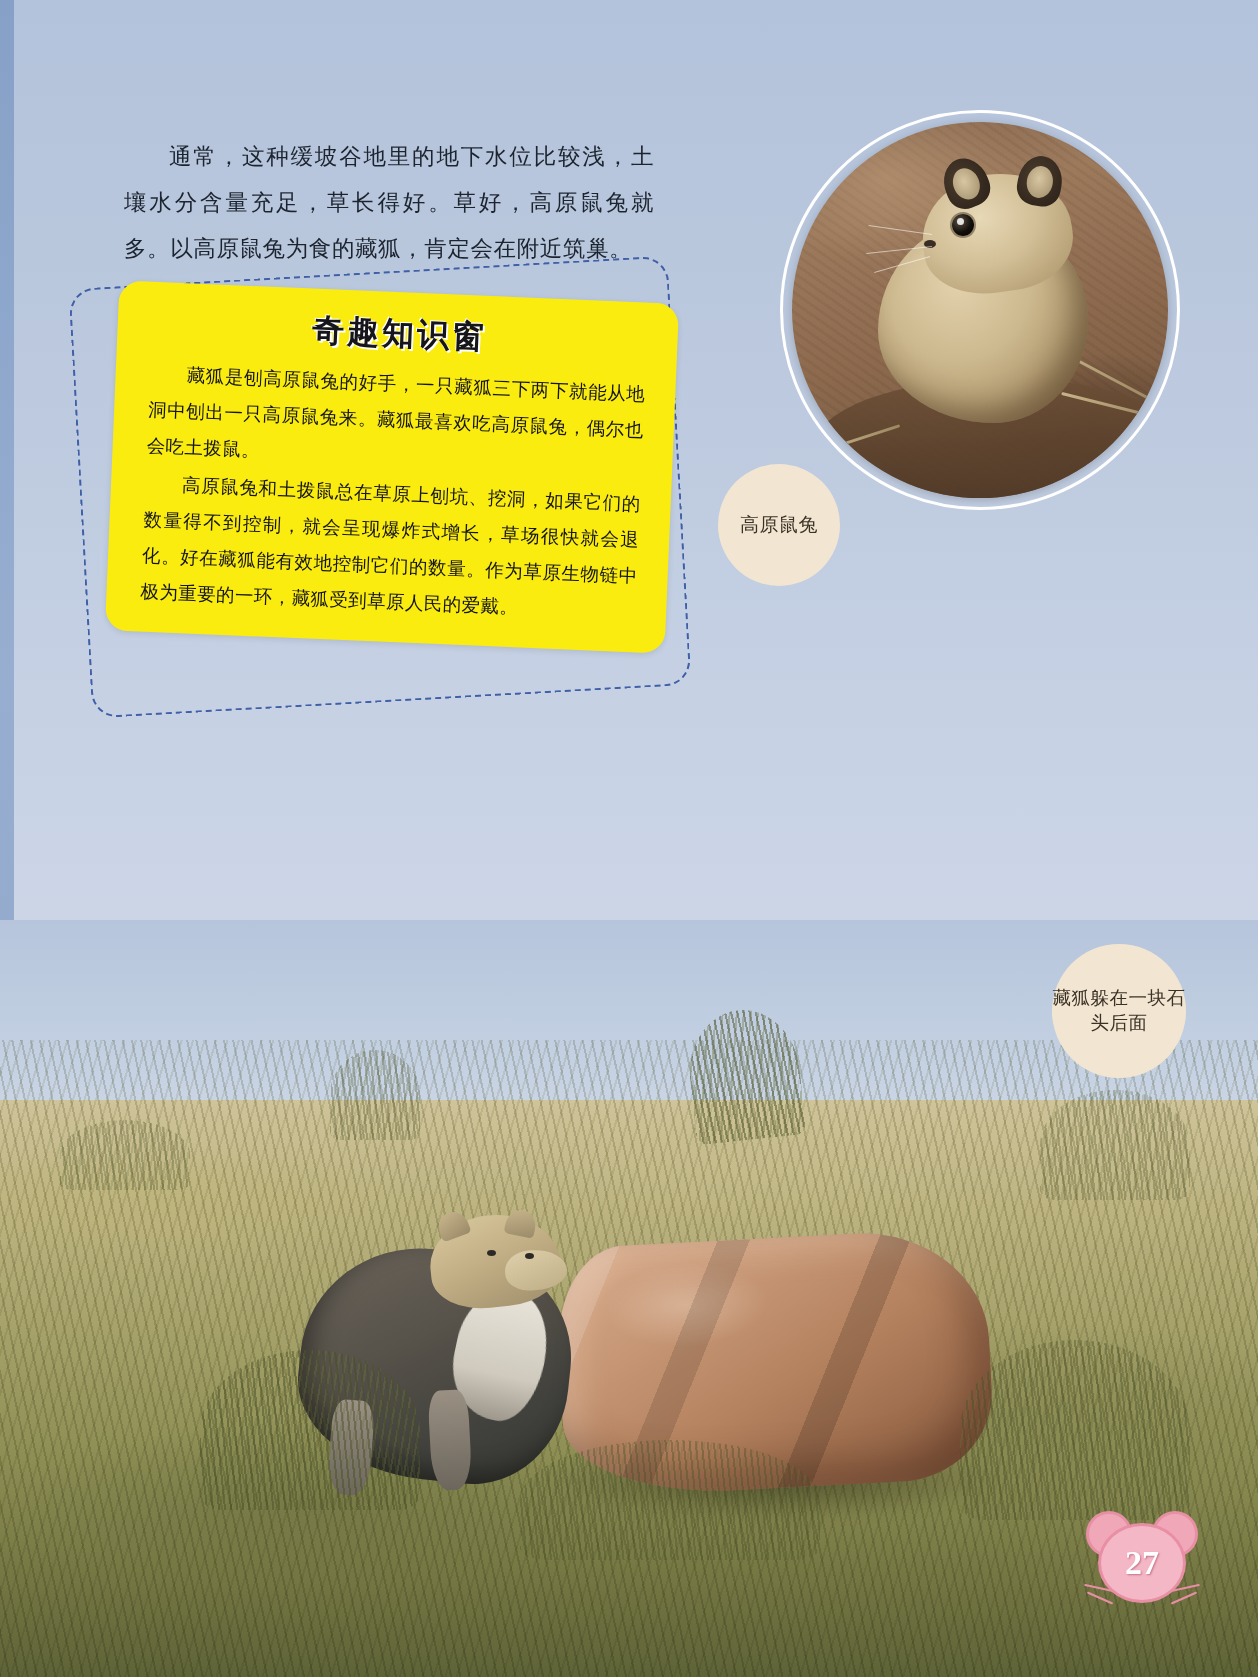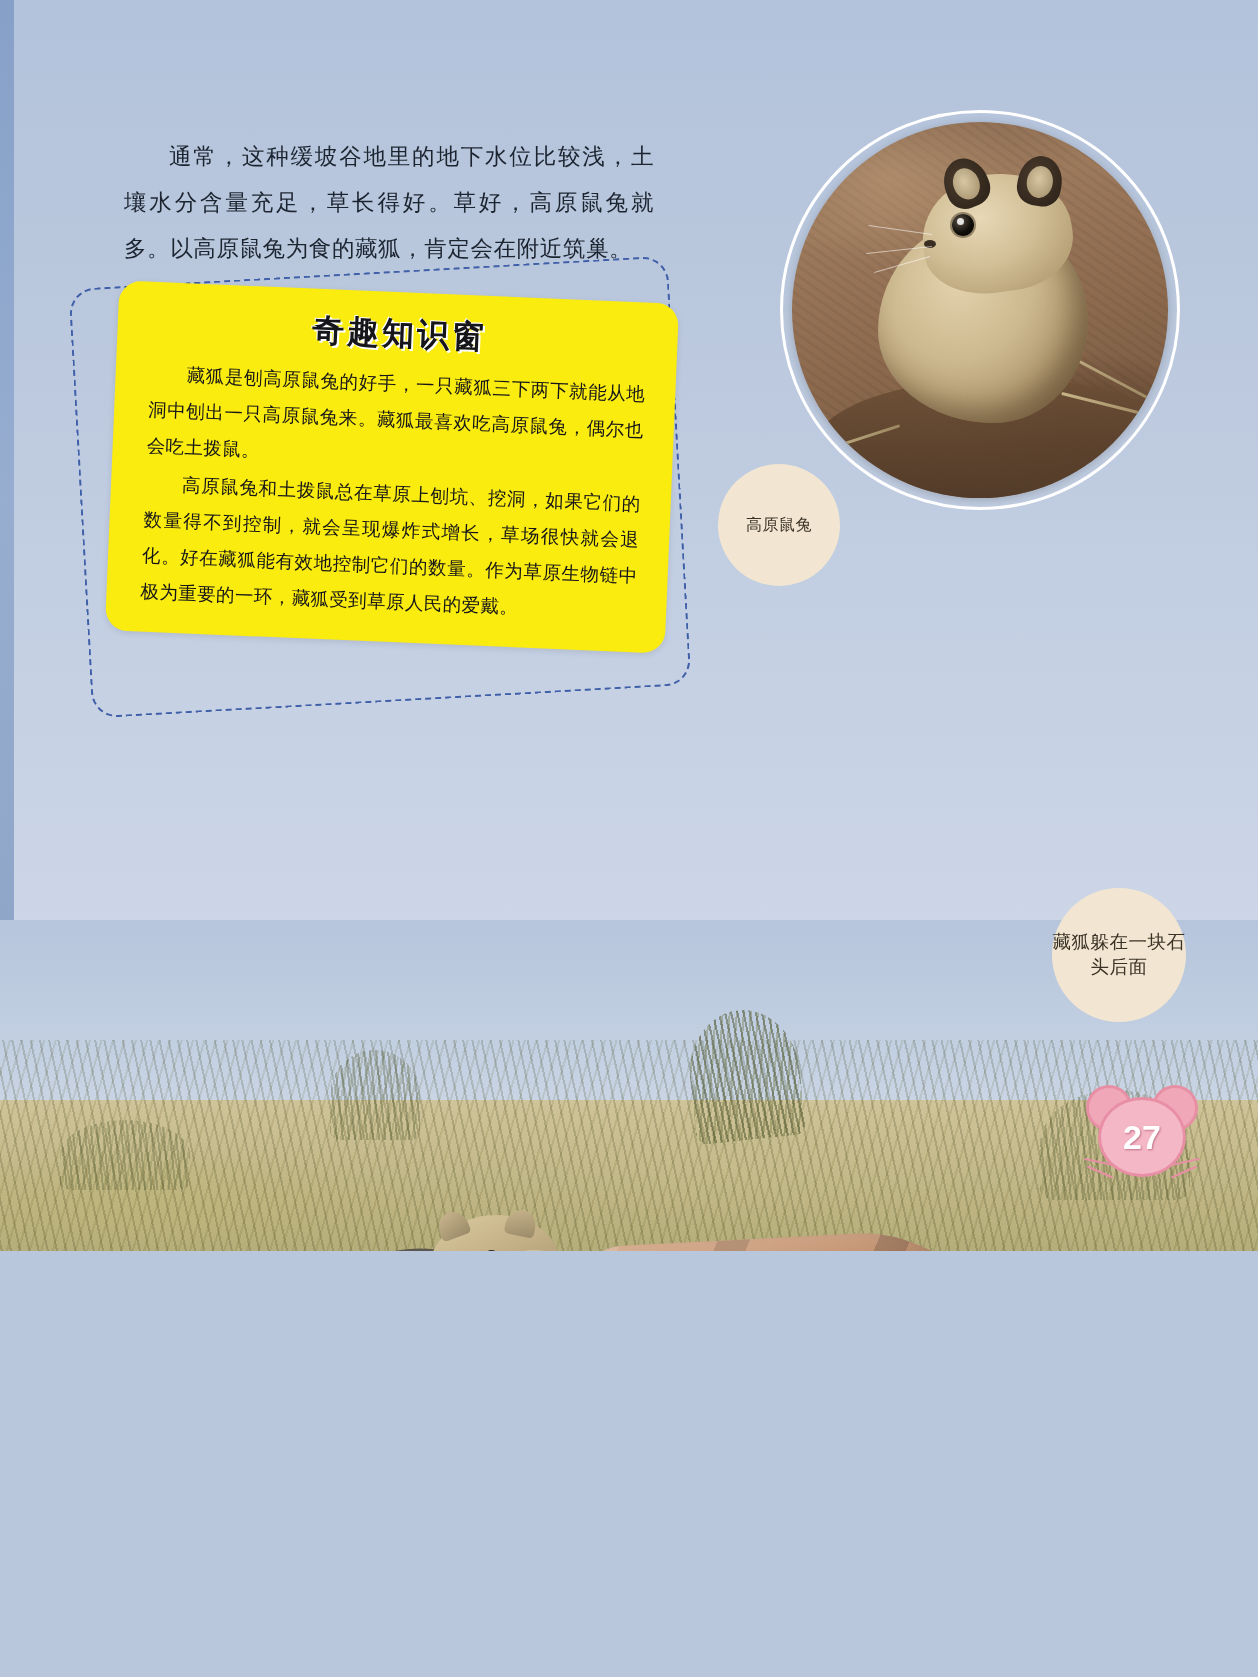--- a/index.html
+++ b/index.html
@@ -9,21 +9,21 @@
   body {
     width: 1258px;
     height: 1677px;
     font-family: "Liberation Sans", sans-serif;
     background: #b9c7dd;
     overflow: hidden;
   }
   .page {
     position: relative;
     width: 1258px;
-    height: 1251px;
+    height: 1677px;
     overflow: hidden;
     background: linear-gradient(180deg, #b4c4dc 0%, #bac8de 35%, #c3cfe2 55%, #cbd5e6 70%, #b9c6da 85%, #a9b8d0 100%);
   }
   
   .left-edge {
     position: absolute;
     left: 0; top: 0;
     width: 14px; height: 100%;
     background: linear-gradient(180deg,#7e9ac4,#8fa8cd 40%,#7d96bd 100%);
     opacity: .85;
@@ -212,30 +212,30 @@
   }
   
   .caption-bubble{
     position:absolute;
     border-radius:50%;
     background:#f2e6d2;
     display:flex;
     align-items:center;
     justify-content:center;
     color:#3b3226;
-    font-size:16px;
+    font-size:19px;
     line-height:1.35;
     text-align:center;
     letter-spacing:.5px;
   }
   #caption-pika{
     left:718px; top:464px; width:122px; height:122px;
   }
   #caption-fox{
-    right:72px; top:888px; width:134px; height:134px;
+    right:72px; top:944px; width:134px; height:134px;
     font-size:18.5px;
   }
   
   .para{
     position:absolute;
     color:#1c2430;
     font-size:22.5px;
     line-height:46px;
     letter-spacing:.6px;
     text-align:justify;
@@ -298,21 +298,21 @@
     position:absolute; left:16px; top:14px; width:88px; height:80px;
     border-radius:50%;
     background:#f4b7c6;
     border:3px solid #e98fa5;
     box-sizing:border-box;
     display:flex; align-items:center; justify-content:center;
   }
   .page-num{
     font-size:34px; font-weight:bold; color:#ffffff;
     text-shadow: 1px 1px 2px rgba(160,70,95,.6);
-    font-family:Liberation Sans, sans-serif;
+    font-family:Liberation Serif, serif;
   }
   .mouse-whisker{
     position:absolute; height:2px; background:#e78fa4; border-radius:2px;
   }
 </style>
 </head>
 <body>
 
 <div class="page">
 

